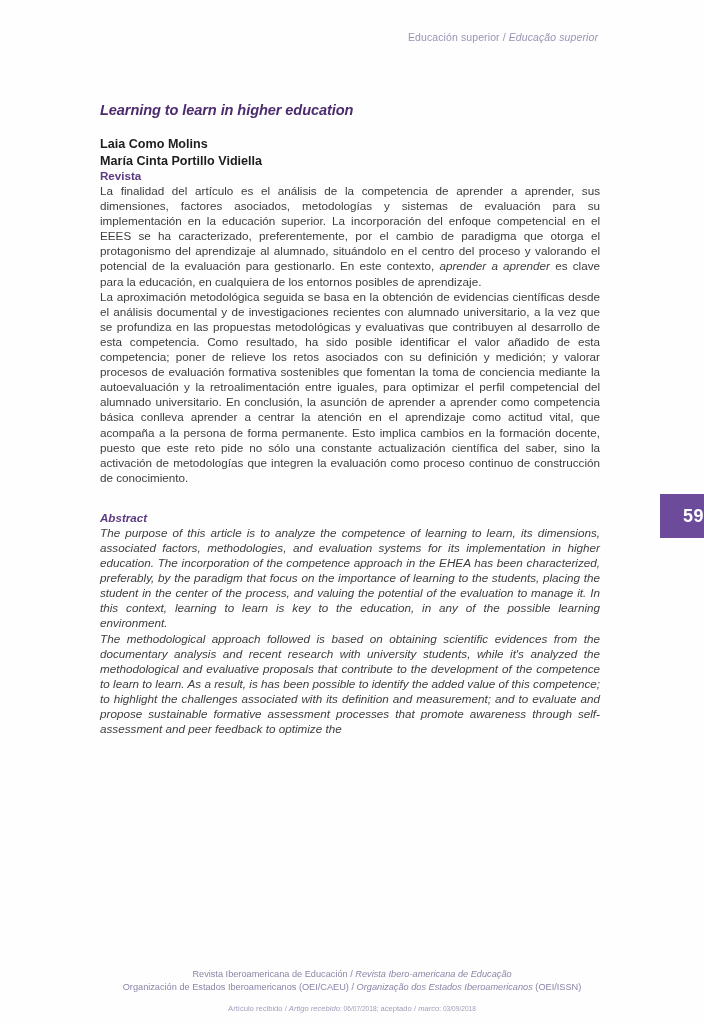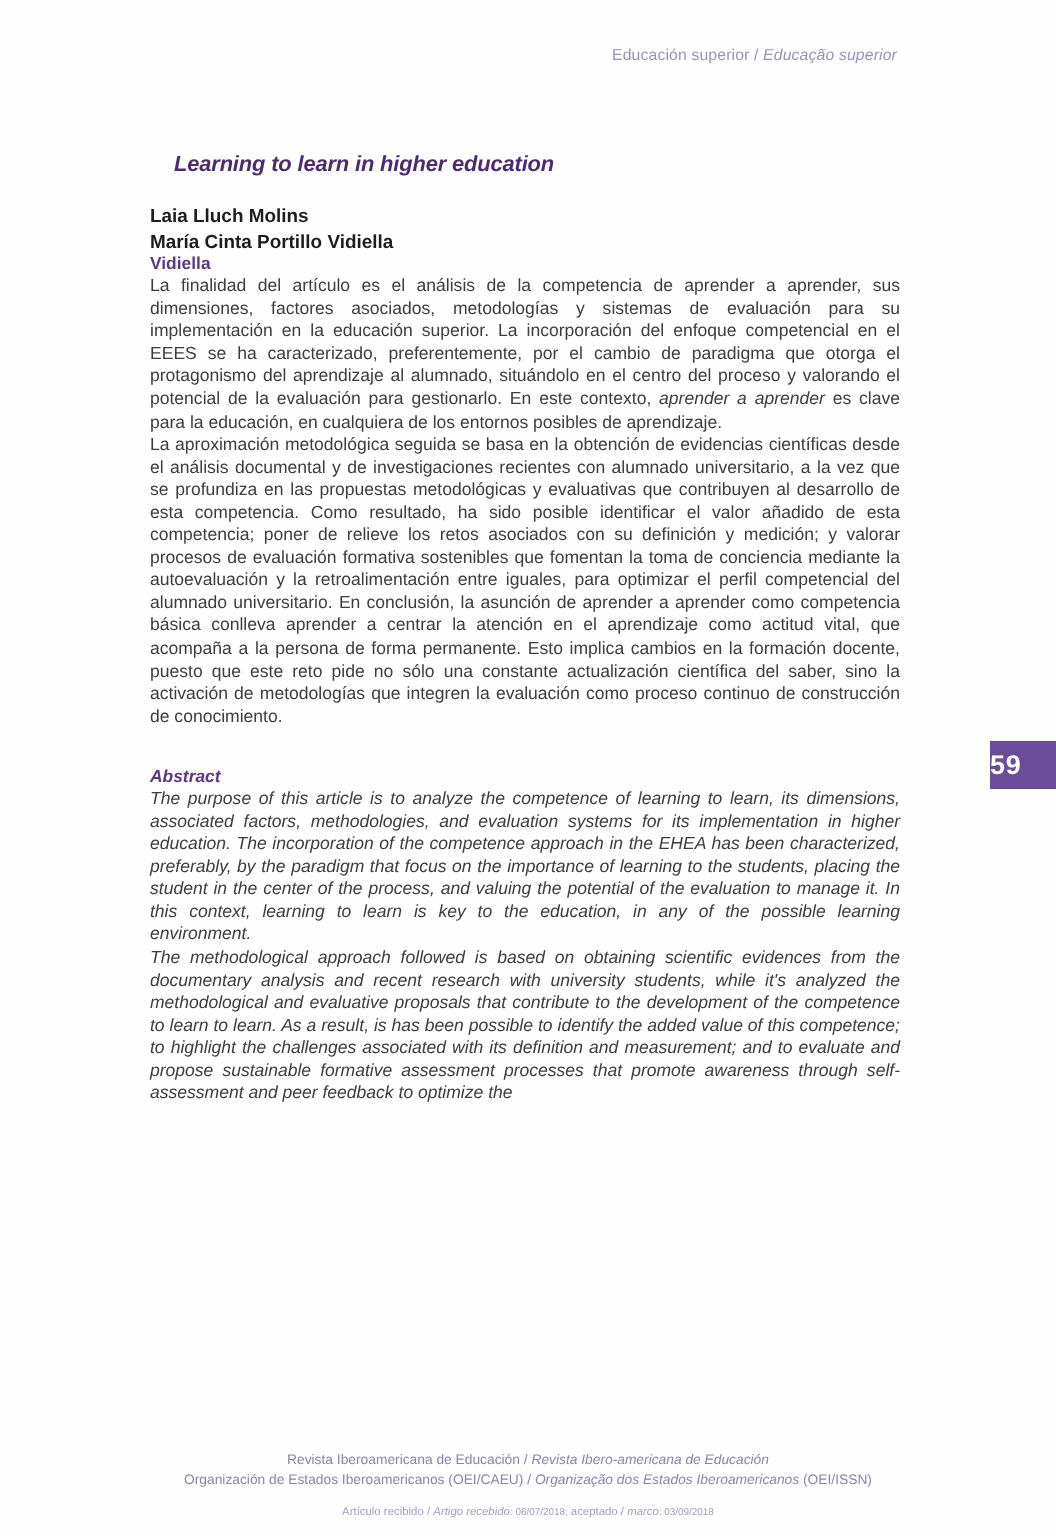--- a/index.html
+++ b/index.html
@@ -49,21 +49,21 @@
     color: #4c2c6e;
     margin: 0 0 1px 0;
     letter-spacing: -0.1px;
   }
   .subtitle {
     font-size: 14.6px;
     line-height: 20px;
     font-weight: bold;
     font-style: italic;
     color: #4c2c6e;
-    margin: 0 0 16px 16px;
+    margin: 0 0 16px 0;
     letter-spacing: -0.1px;
   }
 
   .author {
     font-size: 12.6px;
     line-height: 16.5px;
     font-weight: bold;
     color: #1d1d1d;
   }
   .affiliation {
@@ -103,28 +103,28 @@
   .keywords .kw-label { color: #8a6aa8; }
 
   .abstract-block { margin-top: 26px; }
 
   
   .page-badge {
     position: absolute;
     right: 0px;
     top: 494px;
     width: 44px;
-    height: 32px;
+    height: 44px;
     background: #6c4b9b;
     color: #ffffff;
     font-size: 18px;
     font-weight: bold;
     display: flex;
     align-items: center;
-    justify-content: flex-start;
+    justify-content: flex-end;
     letter-spacing: 0.5px;
   }
 
   
   .footer {
     position: absolute;
     left: 0;
     right: 0;
     bottom: 10px;
     text-align: center;
@@ -154,39 +154,39 @@
   </div>
 
   <div class="page-badge">
     <span>59</span>
   </div>
 
   <div class="content">
 
     <h2 class="subtitle">Learning to learn in higher education</h2>
 
-    <div class="author">Laia Lluch Molins</div>
+    <div class="author">Laia Como Molins</div>
     <div class="author">María Cinta Portillo Vidiella</div>
 
-    <div class="section-head">Vidiella</div>
+    <div class="section-head">Revista</div>
     <p class="body"><span>La finalidad del artículo es el análisis de la competencia de aprender a aprender, sus dimensiones, factores asociados, metodologías y sistemas de evaluación para su implementación en la educación superior. La incorporación del enfoque competencial en el EEES se ha caracterizado, preferentemente, por el cambio de paradigma que otorga el protagonismo del aprendizaje al alumnado, situándolo en el centro del proceso y valorando el potencial de la evaluación para gestionarlo. En este contexto, </span><span class="ital">aprender a aprender</span><span> es clave para la educación, en cualquiera de los entornos posibles de aprendizaje.</span></p>
     <p class="body">La aproximación metodológica seguida se basa en la obtención de evidencias científicas desde el análisis documental y de investigaciones recientes con alumnado universitario, a la vez que se profundiza en las propuestas metodológicas y evaluativas que contribuyen al desarrollo de esta competencia. Como resultado, ha sido posible identificar el valor añadido de esta competencia; poner de relieve los retos asociados con su definición y medición; y valorar procesos de evaluación formativa sostenibles que fomentan la toma de conciencia mediante la autoevaluación y la retroalimentación entre iguales, para optimizar el perfil competencial del alumnado universitario. En conclusión, la asunción de aprender a aprender como competencia básica conlleva aprender a centrar la atención en el aprendizaje como actitud vital, que acompaña a la persona de forma permanente. Esto implica cambios en la formación docente, puesto que este reto pide no sólo una constante actualización científica del saber, sino la activación de metodologías que integren la evaluación como proceso continuo de construcción de conocimiento.</p>
 
 
     <div class="abstract-block">
       <div class="section-head ital">Abstract</div>
       <p class="body ital">The purpose of this article is to analyze the competence of learning to learn, its dimensions, associated factors, methodologies, and evaluation systems for its implementation in higher education. The incorporation of the competence approach in the EHEA has been characterized, preferably, by the paradigm that focus on the importance of learning to the students, placing the student in the center of the process, and valuing the potential of the evaluation to manage it. In this context, learning to learn is key to the education, in any of the possible learning environment.</p>
       <p class="body ital">The methodological approach followed is based on obtaining scientific evidences from the documentary analysis and recent research with university students, while it's analyzed the methodological and evaluative proposals that contribute to the development of the competence to learn to learn. As a result, is has been possible to identify the added value of this competence; to highlight the challenges associated with its definition and measurement; and to evaluate and propose sustainable formative assessment processes that promote awareness through self-assessment and peer feedback to optimize the</p>
     </div>
 
   </div>
 
   <div class="footer">
     <div class="f-line">
-      <span>Revista Iberoamericana de Educación</span><span> / </span><span class="ital">Revista Ibero-americana de Educación</span>
+      <span>Revista Iberoamericana de Educación</span><span> / </span><span class="ital">Revista Ibero-americana de Educação</span>
     </div>
     <div class="f-line">
       <span>Organización de Estados Iberoamericanos (OEI/CAEU)</span><span> / </span><span class="ital">Organização dos Estados Iberoamericanos</span><span> (OEI/ISSN)</span>
     </div>
     <div class="f-received">
       <span>Artículo recibido</span><span> / </span><span class="ital">Artigo recebido</span><span class="small">: 06/07/2018;</span><span> aceptado</span><span> / </span><span class="ital">marco</span><span class="small">: 03/09/2018</span>
     </div>
   </div>
 
 </div>

